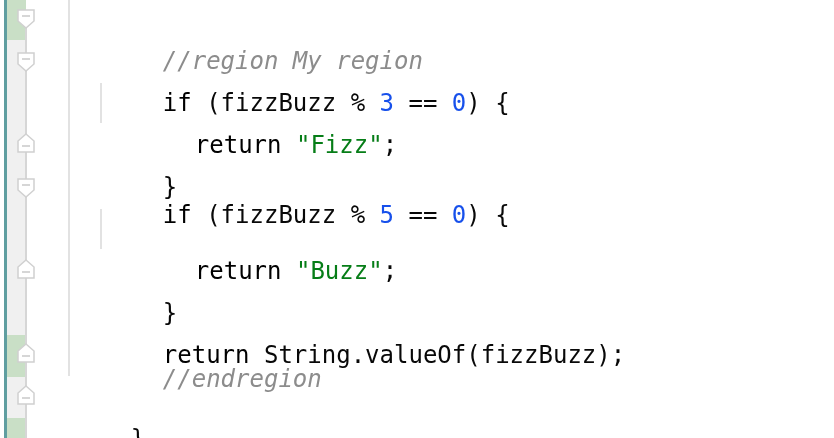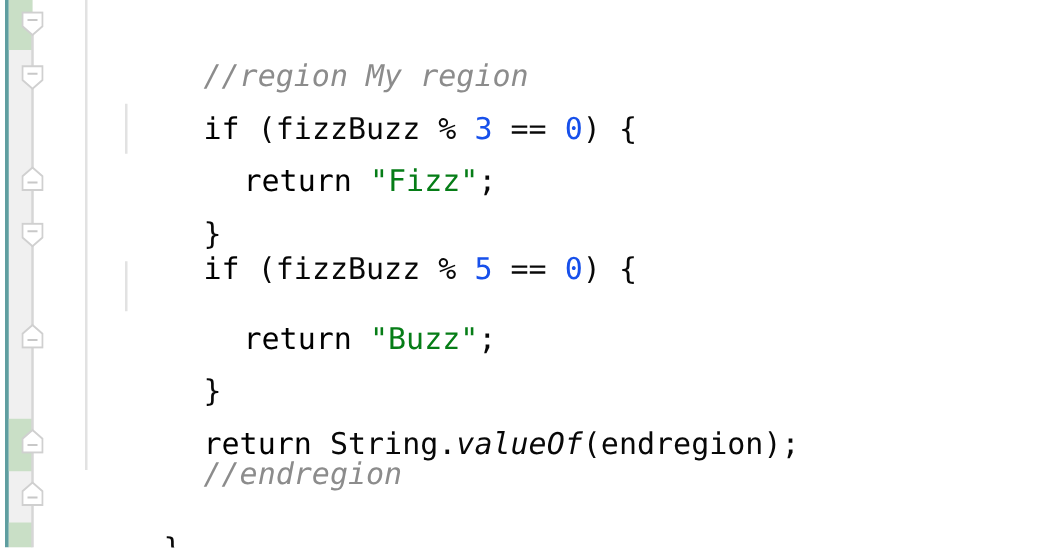--- a/index.html
+++ b/index.html
@@ -23,21 +23,21 @@
       position: absolute; left: 0; top: 0; right: 0;
     }
     .line {
       position: absolute; height: 42px; line-height: 42px;
       font-size: 24px; white-space: pre; color: #080808;
     }
     .kw { color: #000000; }
     .num { color: #1750eb; }
     .str { color: #067d17; }
     .cmt { color: #8c8c8c; font-style: italic; }
-    .ital { font-style: italic; }
+    .ital { }
   </style>
 </head>
 <body>
 
 <div class="gutter">
   <div class="bg"></div>
   <div class="teal"></div>
   <div class="hl" style="top:0;height:40px;"></div>
   <div class="hl" style="top:335px;height:42px;"></div>
   <div class="hl" style="top:418px;height:20px;"></div>
@@ -93,21 +93,21 @@
   <div class="line" style="left:105px;top:152px;">
     <span class="kw">if</span><span> (fizzBuzz % </span><span class="num">5</span><span> == </span><span class="num">0</span><span>) {</span>
   </div>
   <div class="line" style="left:137px;top:208px;">
     <span class="kw">return</span><span> </span><span class="str">"Buzz"</span><span>;</span>
   </div>
   <div class="line" style="left:105px;top:250px;">
     <span>}</span>
   </div>
   <div class="line" style="left:105px;top:292px;">
-    <span class="kw">return</span><span> String.</span><span class="ital">valueOf</span><span>(endregion);</span>
+    <span class="kw">return</span><span> String.</span><span class="ital">valueOf</span><span>(fizzBuzz);</span>
   </div>
   <div class="line" style="left:105px;top:316px;">
     <span class="cmt">//endregion</span>
   </div>
   <div class="line" style="left:73px;top:376px;">
     <span>}</span>
   </div>
 </div>
 
 </body></html>

